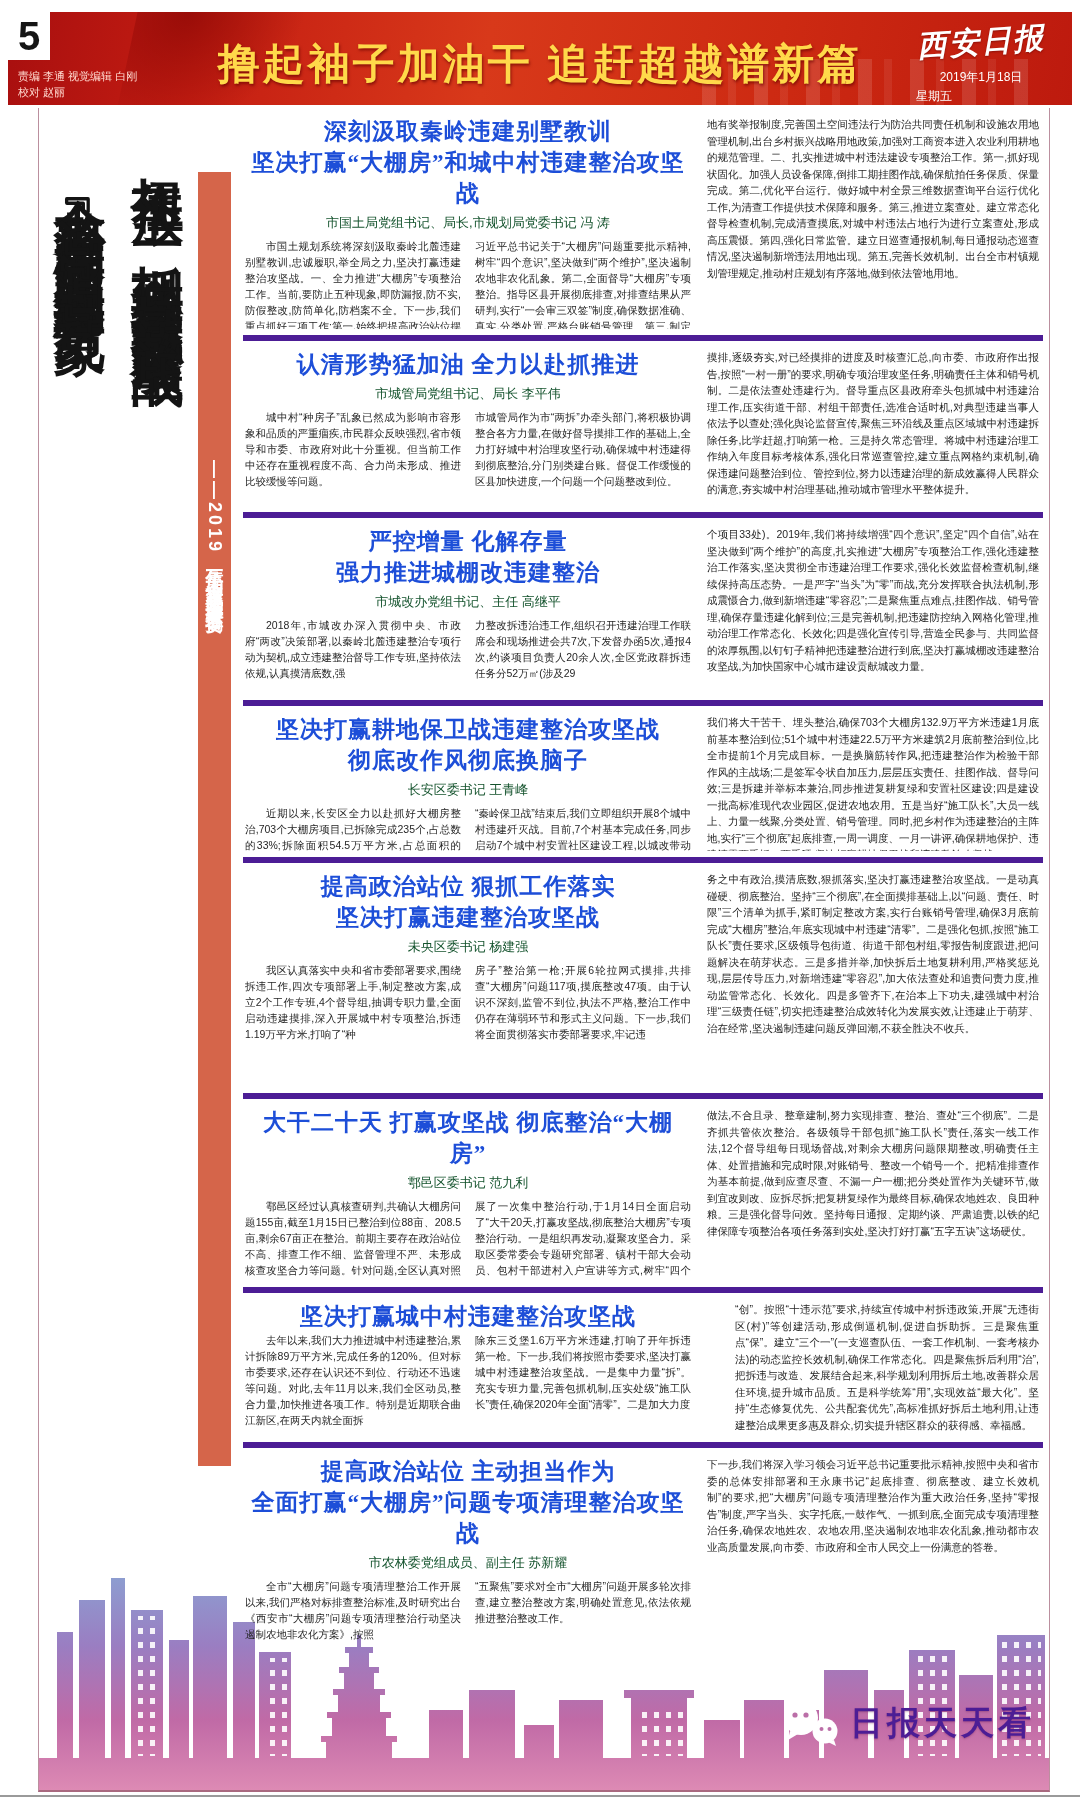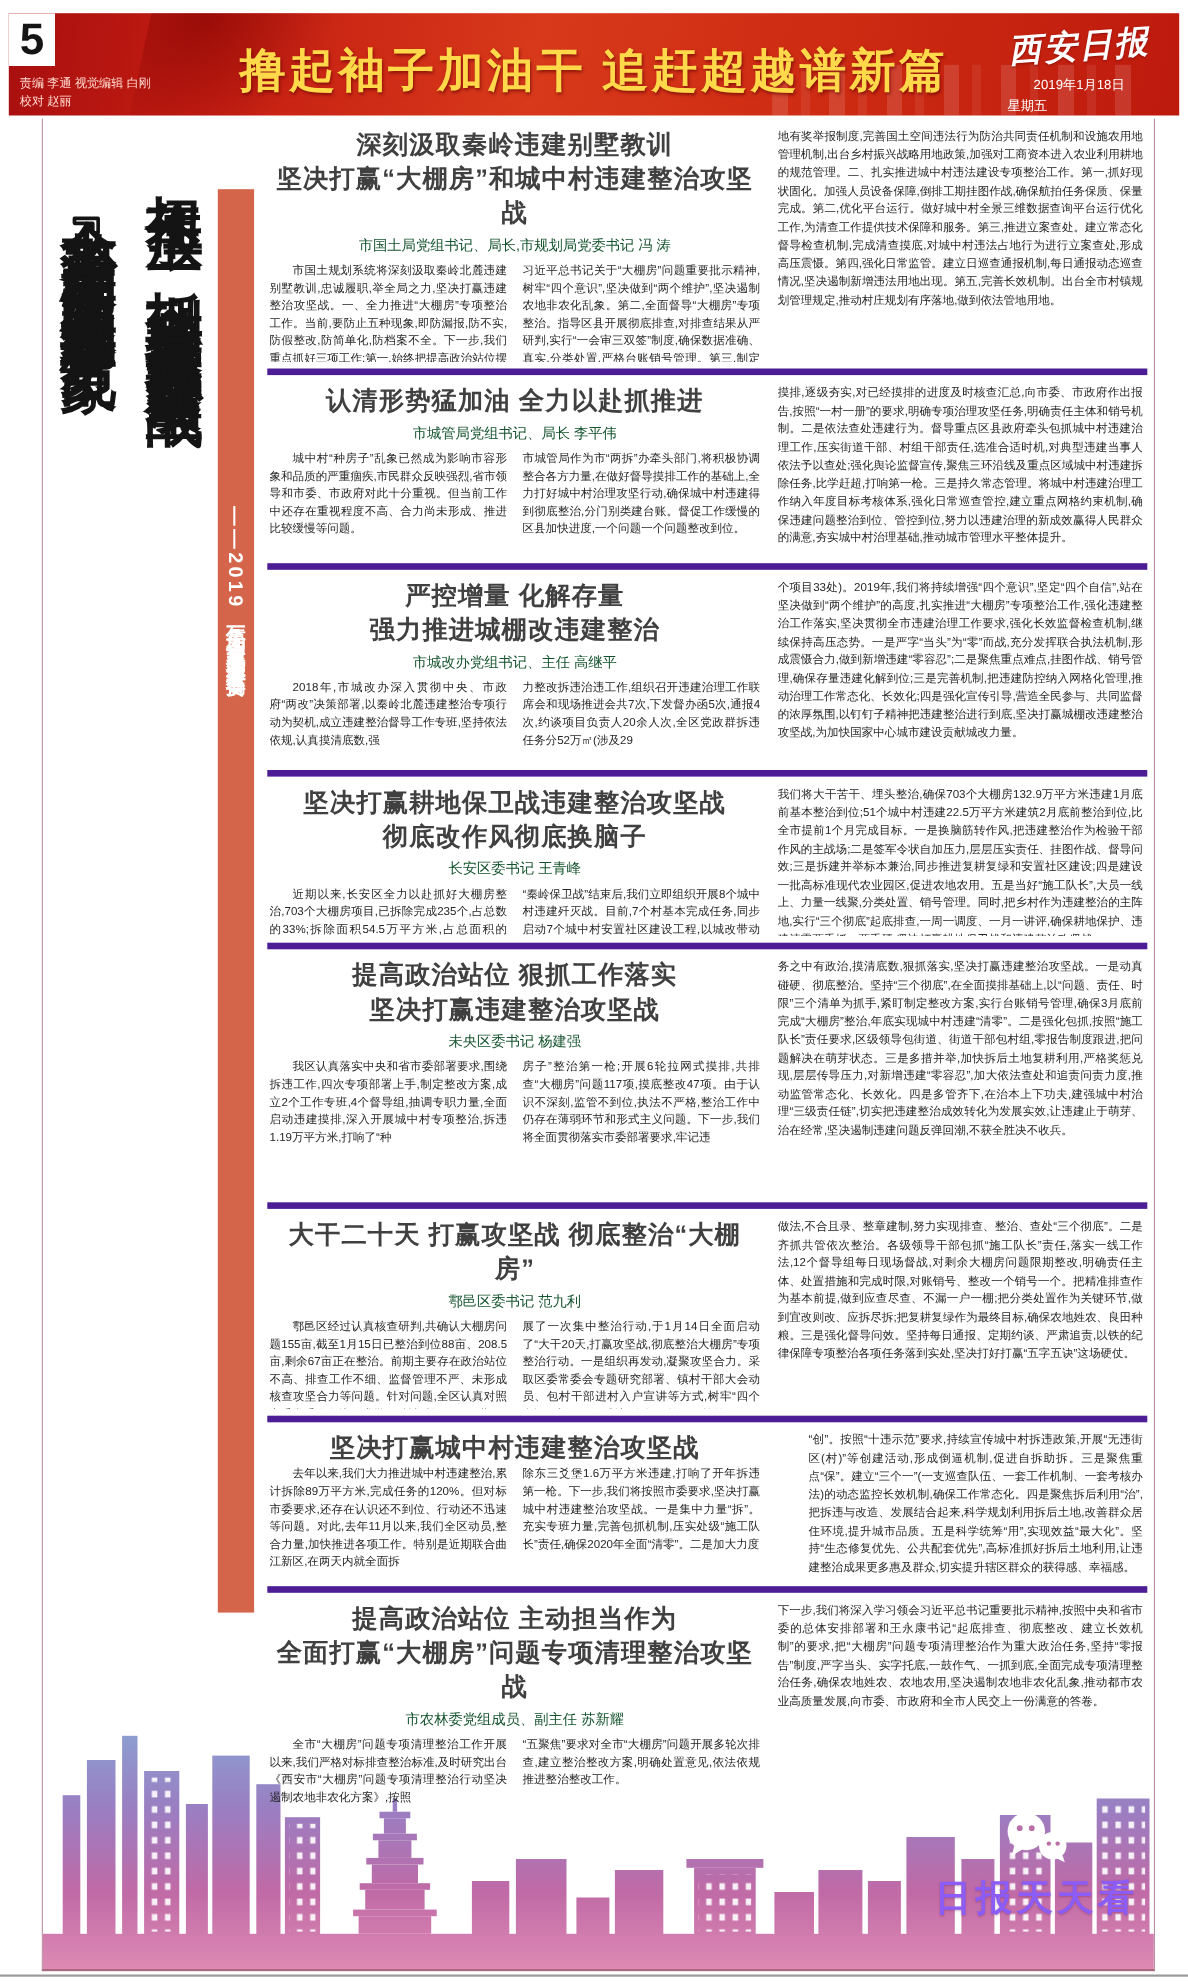--- a/index.html
+++ b/index.html
@@ -44,32 +44,32 @@
   .band:nth-child(1){height:227px;}
   .band:nth-child(2){height:177px;}
   .band:nth-child(3){height:188px;}
   .band:nth-child(4){height:157px;}
   .band:nth-child(5){height:236px;}
   .band:nth-child(6){height:194px;}
   .band:nth-child(7){height:155px;gap:28px;}
   .band:nth-child(8){height:223px;}
   .band-left{width:452px;display:flex;flex-direction:column;padding:6px 4px 6px 2px;box-sizing:border-box;}
   .band-right{flex:1;padding:8px 4px 6px 12px;box-sizing:border-box;}
-  .a-title{margin:2px 0 0;text-align:center;font-size:23px;line-height:31px;color:#404040;
-           font-weight:bold;letter-spacing:1px;}
+  .a-title{margin:2px 0 0;text-align:center;font-size:23px;line-height:31px;color:#1d4ed8;
+           font-weight:bold;letter-spacing:1px;font-family:Liberation Serif, serif;}
   .a-byline{text-align:center;font-size:13px;color:#14532d;margin:5px 0 6px;}
   .a-cols{display:flex;gap:14px;flex:1;overflow:hidden;}
   .a-col{flex:1;font-size:10.5px;line-height:16px;color:#262626;text-align:justify;overflow:hidden;}
   .a-col3{height:100%;font-size:10.5px;line-height:16.5px;color:#262626;text-align:justify;overflow:hidden;}
   .a-col::first-letter{margin-left:0;}
   .indent{text-indent:2em;}
   
   .skyline{position:absolute;left:0;bottom:0;width:1010px;height:250px;pointer-events:none;}
   .wechat{position:absolute;right:14px;bottom:42px;display:flex;align-items:center;gap:8px;
-          color:#8b5cf6;font-size:33px;font-weight:bold;letter-spacing:4px;text-shadow:0 1px 2px rgba(120,40,90,.4);flex-direction:column;}
+          color:#4c1d95;font-size:33px;font-weight:bold;letter-spacing:4px;text-shadow:0 1px 2px rgba(120,40,90,.4);}
 </style>
 </head>
 <body>
 
 <div class="page">
 
   <div class="banner">
     <div class="flag"></div>
     <div class="bldgs"></div>
     <div class="page5">5</div>

